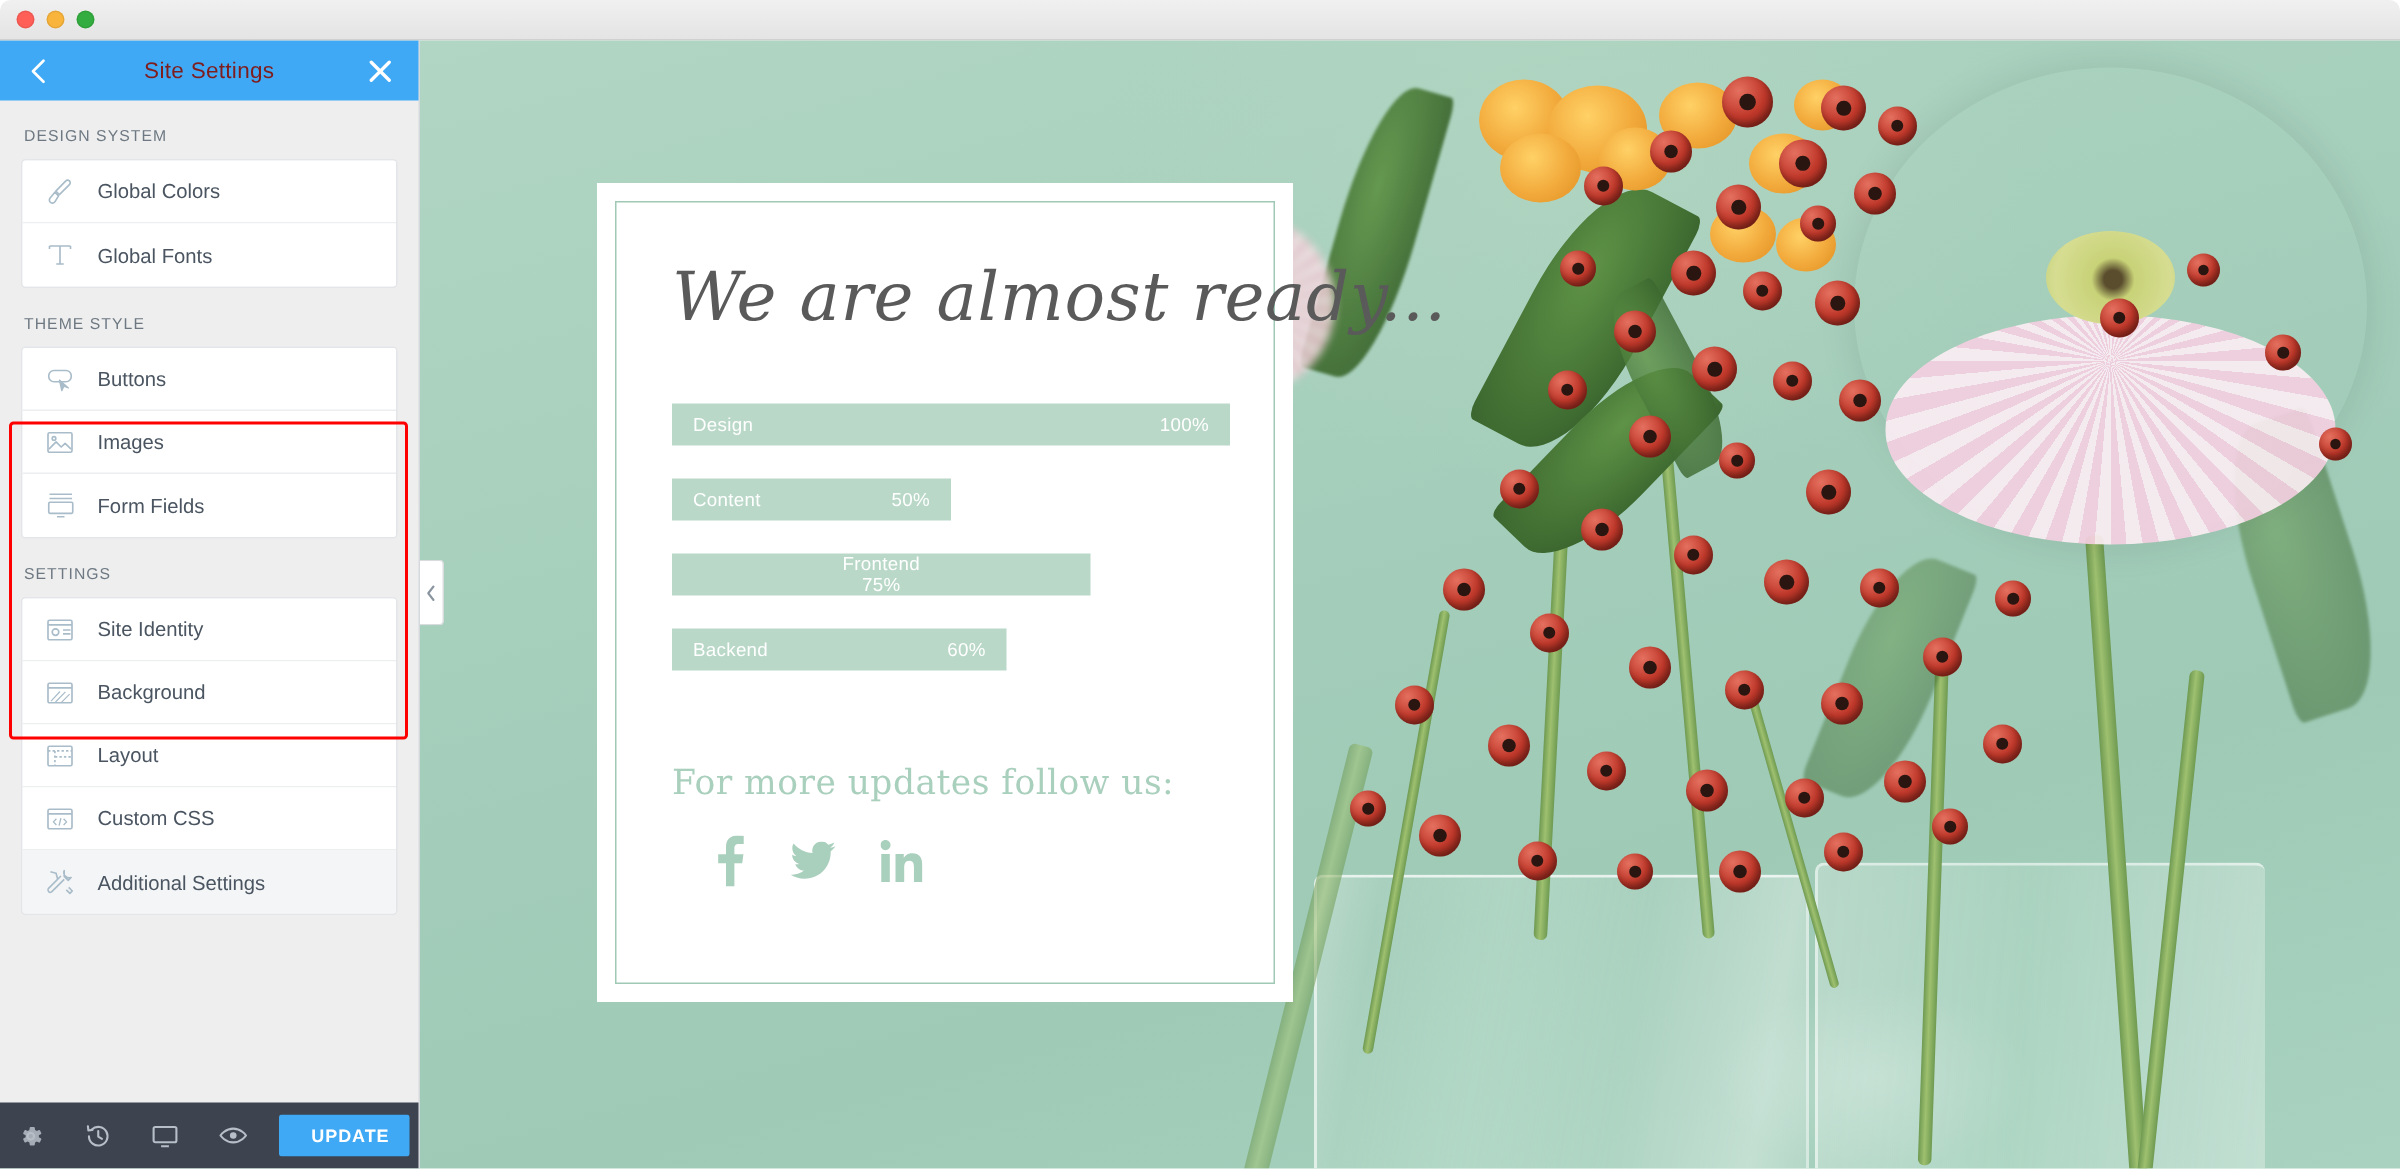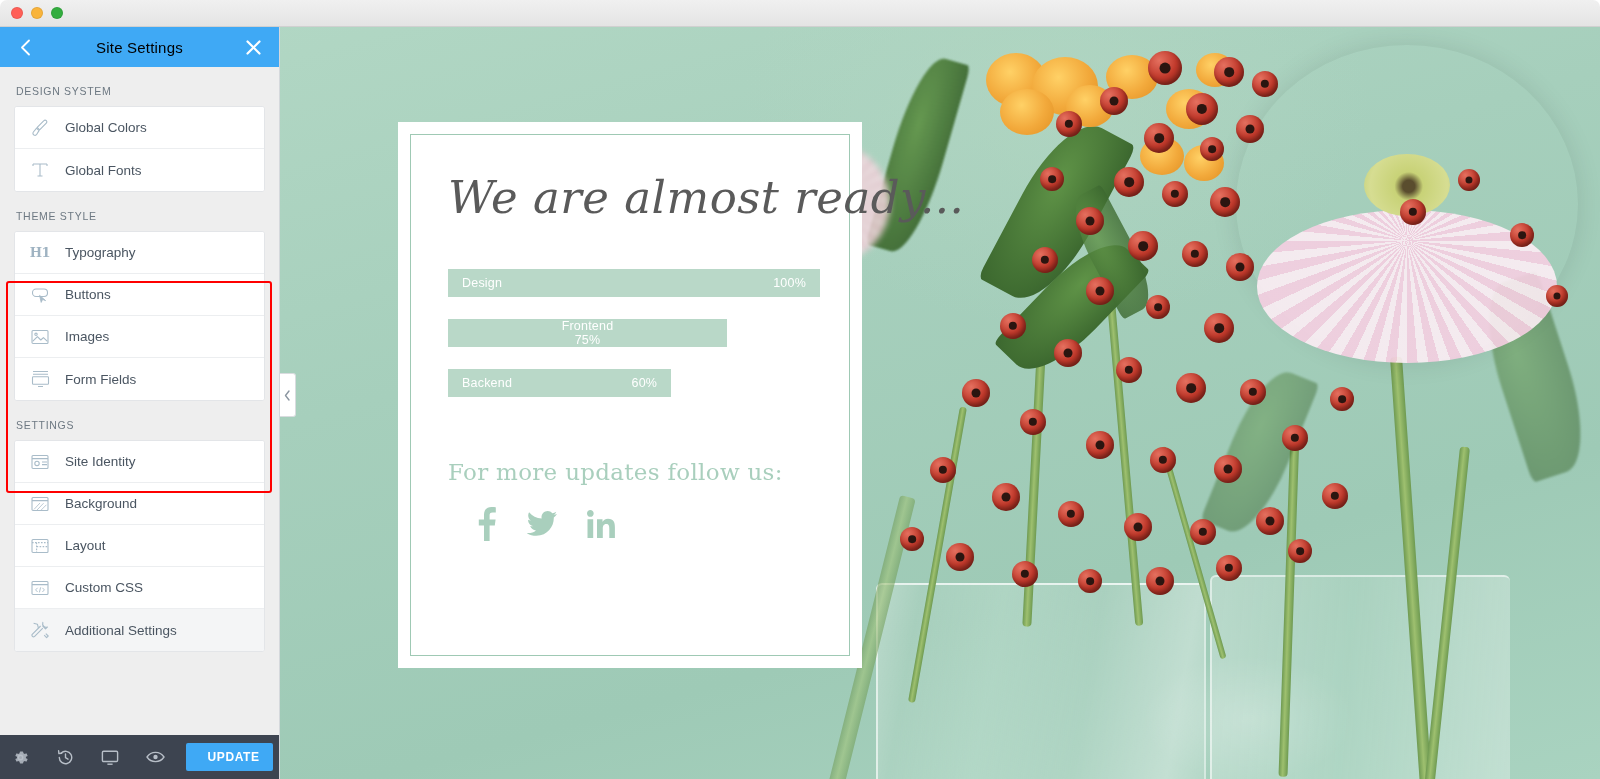--- a/index.html
+++ b/index.html
@@ -250,21 +250,21 @@
     flex-direction: column;
   }
 
   .panel-header {
     height: 40px;
     background: #3fa9f5;
     display: flex;
     align-items: center;
     justify-content: space-between;
     padding: 0 14px;
-    color: #000000;
+    color: #7f1d1d;
     flex: 0 0 auto;
   }
   .panel-title {
     font-size: 15px;
     font-weight: 500;
     letter-spacing: .2px;
   }
   .hdr-btn {
     width: 22px; height: 22px;
     display: flex; align-items: center; justify-content: center;
@@ -513,20 +513,26 @@
 
         <div class="bars">
 
           <div class="bar-row">
             <div class="bar" style="width:100%;">
               <span>Design</span>
               <span class="bar-pct">100%</span>
             </div>
           </div>
 
+          <div class="bar-row">
+            <div class="bar" style="width:50%;">
+              <span>Content</span>
+              <span class="bar-pct">50%</span>
+            </div>
+          </div>
 
           <div class="bar-row">
             <div class="bar" style="width:75%;flex-direction:column;">
               <span>Frontend</span>
               <span class="bar-pct">75%</span>
             </div>
           </div>
 
           <div class="bar-row">
             <div class="bar" style="width:60%;">
@@ -603,24 +609,20 @@
             <span class="row-label">Global Fonts</span>
           </div>
 
         </div>
       </div>
 
       <div class="group">
         <div class="group-label">THEME STYLE</div>
         <div class="cardlist">
 
-          <div class="row">
-            <span class="ico ico-h1">H1</span>
-            <span class="row-label">Typography</span>
-          </div>
 
           <div class="row">
             <span class="ico">
               <svg width="19" height="18" viewBox="0 0 19 18" fill="none" stroke="currentColor" stroke-width="1.1" stroke-linejoin="round">
                   <rect x="1.5" y="3" width="15" height="7.5" rx="3.5"></rect>
                   <path d="M8.6 9.4l1.6 7 1.4-3 3 1.2z" fill="currentColor" stroke-width=".9"></path>
                 </svg>
             </span>
             <span class="row-label">Buttons</span>
           </div>

